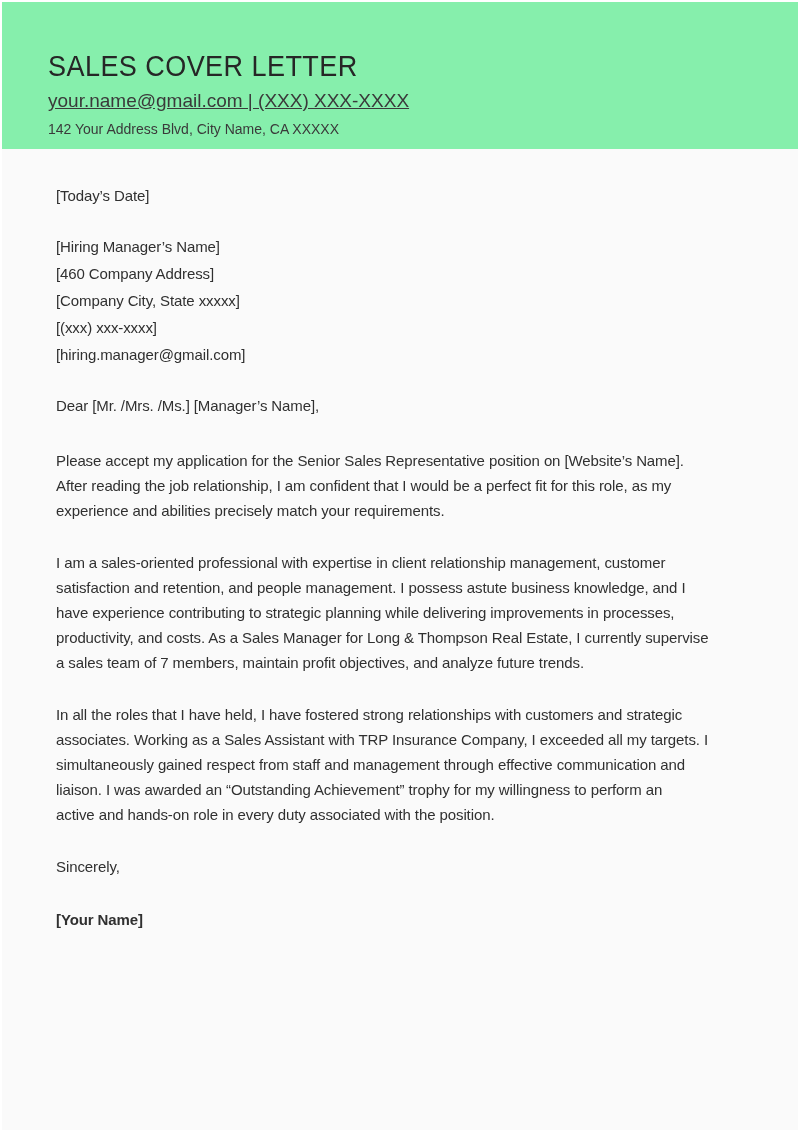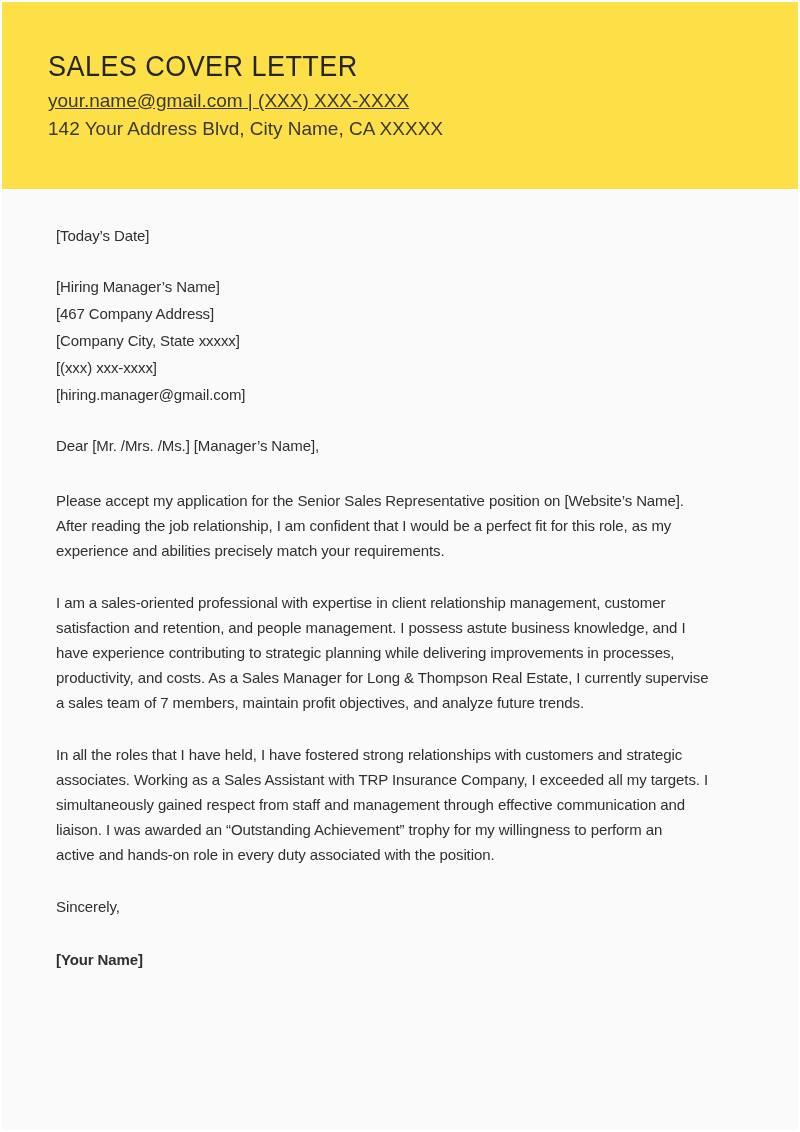--- a/index.html
+++ b/index.html
@@ -18,22 +18,22 @@
   }
   .sheet-inner {
     position: absolute;
     left: 2px;
     top: 2px;
     right: 2px;
     bottom: 2px;
     background: #fafafa;
   }
   .letterhead {
-    height: 187px;
-    background: #fde047;
+    height: 147px;
+    background: #86efac;
     box-sizing: border-box;
     padding: 49px 40px 0 46px;
   }
   .letterhead h1 {
     margin: 0;
     font-size: 30px;
     line-height: 30px;
     font-weight: normal;
     color: #262626;
     letter-spacing: 0.5px;
@@ -43,21 +43,21 @@
   }
   .letterhead .contact-line {
     margin-top: 6px;
     font-size: 19px;
     line-height: 28px;
     color: #3a3a3a;
     white-space: nowrap;
     text-decoration: underline;
   }
   .letterhead .address-line {
-    font-size: 19px;
+    font-size: 14px;
     line-height: 28px;
     color: #3a3a3a;
     white-space: nowrap;
   }
   .letter-body {
     box-sizing: border-box;
     padding: 26px 24px 0 46px;
     color: #303030;
     font-size: 15px;
     letter-spacing: -0.1px;
@@ -101,21 +101,21 @@
     <header class="letterhead">
       <h1>SALES COVER LETTER</h1>
       <div class="contact-line">your.name@gmail.com | (XXX) XXX-XXXX</div>
       <div class="address-line">142 Your Address Blvd, City Name, CA XXXXX</div>
     </header>
 
     <main class="letter-body">
       <p class="date-line">[Today’s Date]</p>
 
       <p class="recipient-block">[Hiring Manager’s Name]
-[467 Company Address]
+[460 Company Address]
 [Company City, State xxxxx]
 [(xxx) xxx-xxxx]
 [hiring.manager@gmail.com]</p>
 
       <p class="salutation">Dear [Mr. /Mrs. /Ms.] [Manager’s Name],</p>
 
       <p class="para">Please accept my application for the Senior Sales Representative position on [Website’s Name].
 After reading the job relationship, I am confident that I would be a perfect fit for this role, as my
 experience and abilities precisely match your requirements.</p>
 

